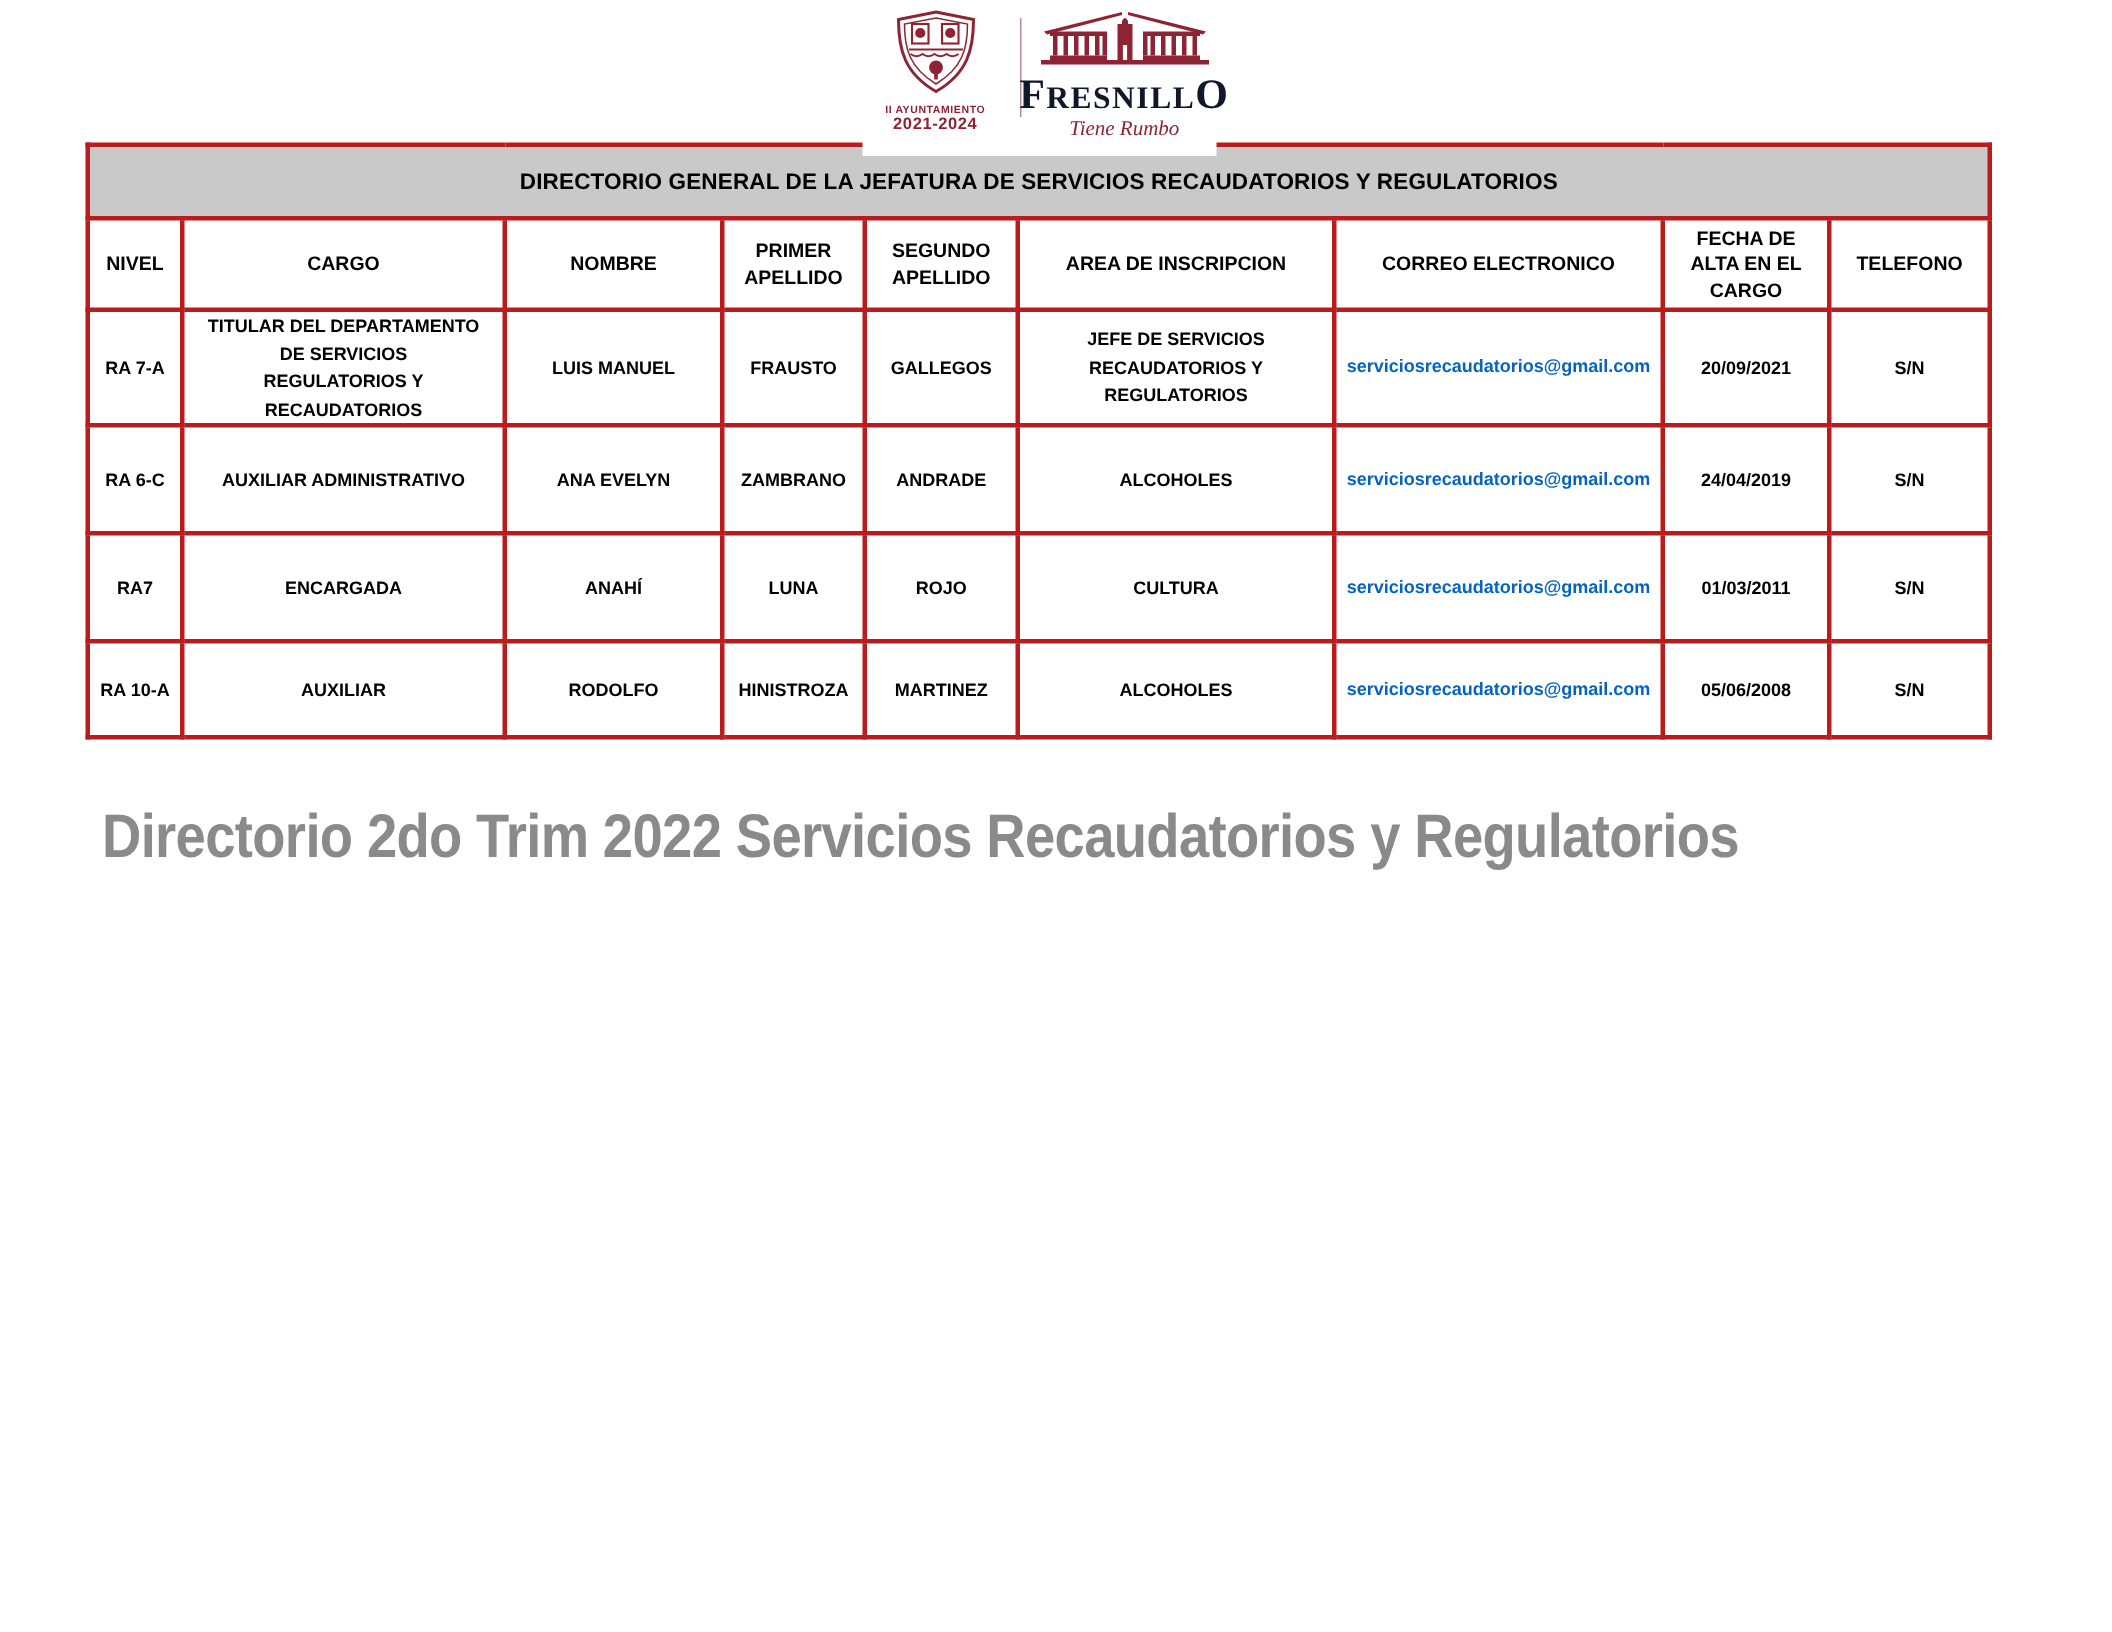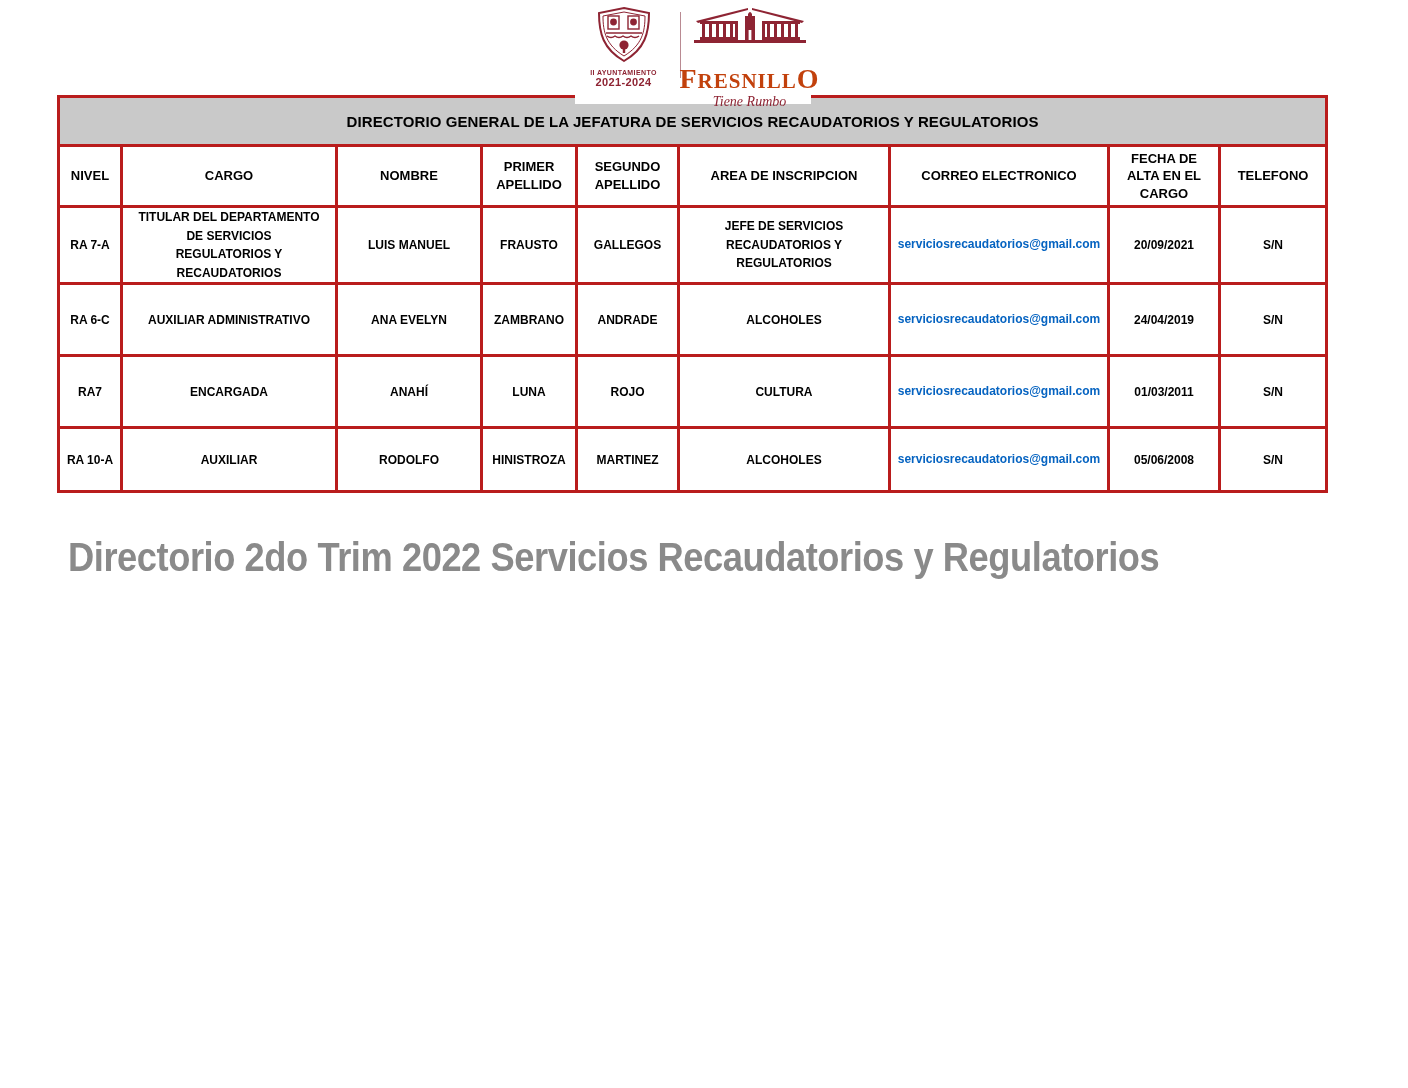--- a/index.html
+++ b/index.html
@@ -12,22 +12,22 @@
     position: absolute; top: 2px; left: 575px; width: 236px; height: 102px;
     background: #fff; z-index: 5;
     display: flex; align-items: flex-start; justify-content: center; gap: 10px;
     padding-top: 4px;
   }
   .crest { width: 92px; display: flex; flex-direction: column; align-items: center; }
   .crest-caption1 { font-size: 7px; font-weight: bold; color: #8e2433; letter-spacing: .4px; margin-top: 1px; }
   .crest-caption2 { font-size: 11px; font-weight: bold; color: #8e2433; letter-spacing: .4px; }
   .logo-divider { width: 1px; height: 66px; background: #b98a92; margin-top: 6px; }
   .fresnillo { width: 118px; display: flex; flex-direction: column; align-items: center; }
-  .wordmark { font-family: "Liberation Serif", serif; color: #c2410c; font-weight: bold;
-    font-size: 21px; letter-spacing: 1px; line-height: 1; margin-top: 17px; white-space: nowrap; }
+  .wordmark { font-family: "Liberation Serif", serif; color: #0f172a; font-weight: bold;
+    font-size: 21px; letter-spacing: 1px; line-height: 1; margin-top: 1px; white-space: nowrap; }
   .wordmark .big { font-size: 28px; }
   .tagline { font-family: "Liberation Serif", serif; font-style: italic; color: #8e2433;
     font-size: 14px; line-height: 1.1; margin-top: 1px; text-align: right; }
 
   
   .dir-table-wrap { position: absolute; left: 57px; top: 95px; z-index: 1; }
   table.dir { border-collapse: collapse; table-layout: fixed; width: 1268px;
     font-weight: bold; color: #000; }
   table.dir td, table.dir th { border: 3px solid #b91c1c; vertical-align: middle;
     text-align: center; overflow: hidden; }

